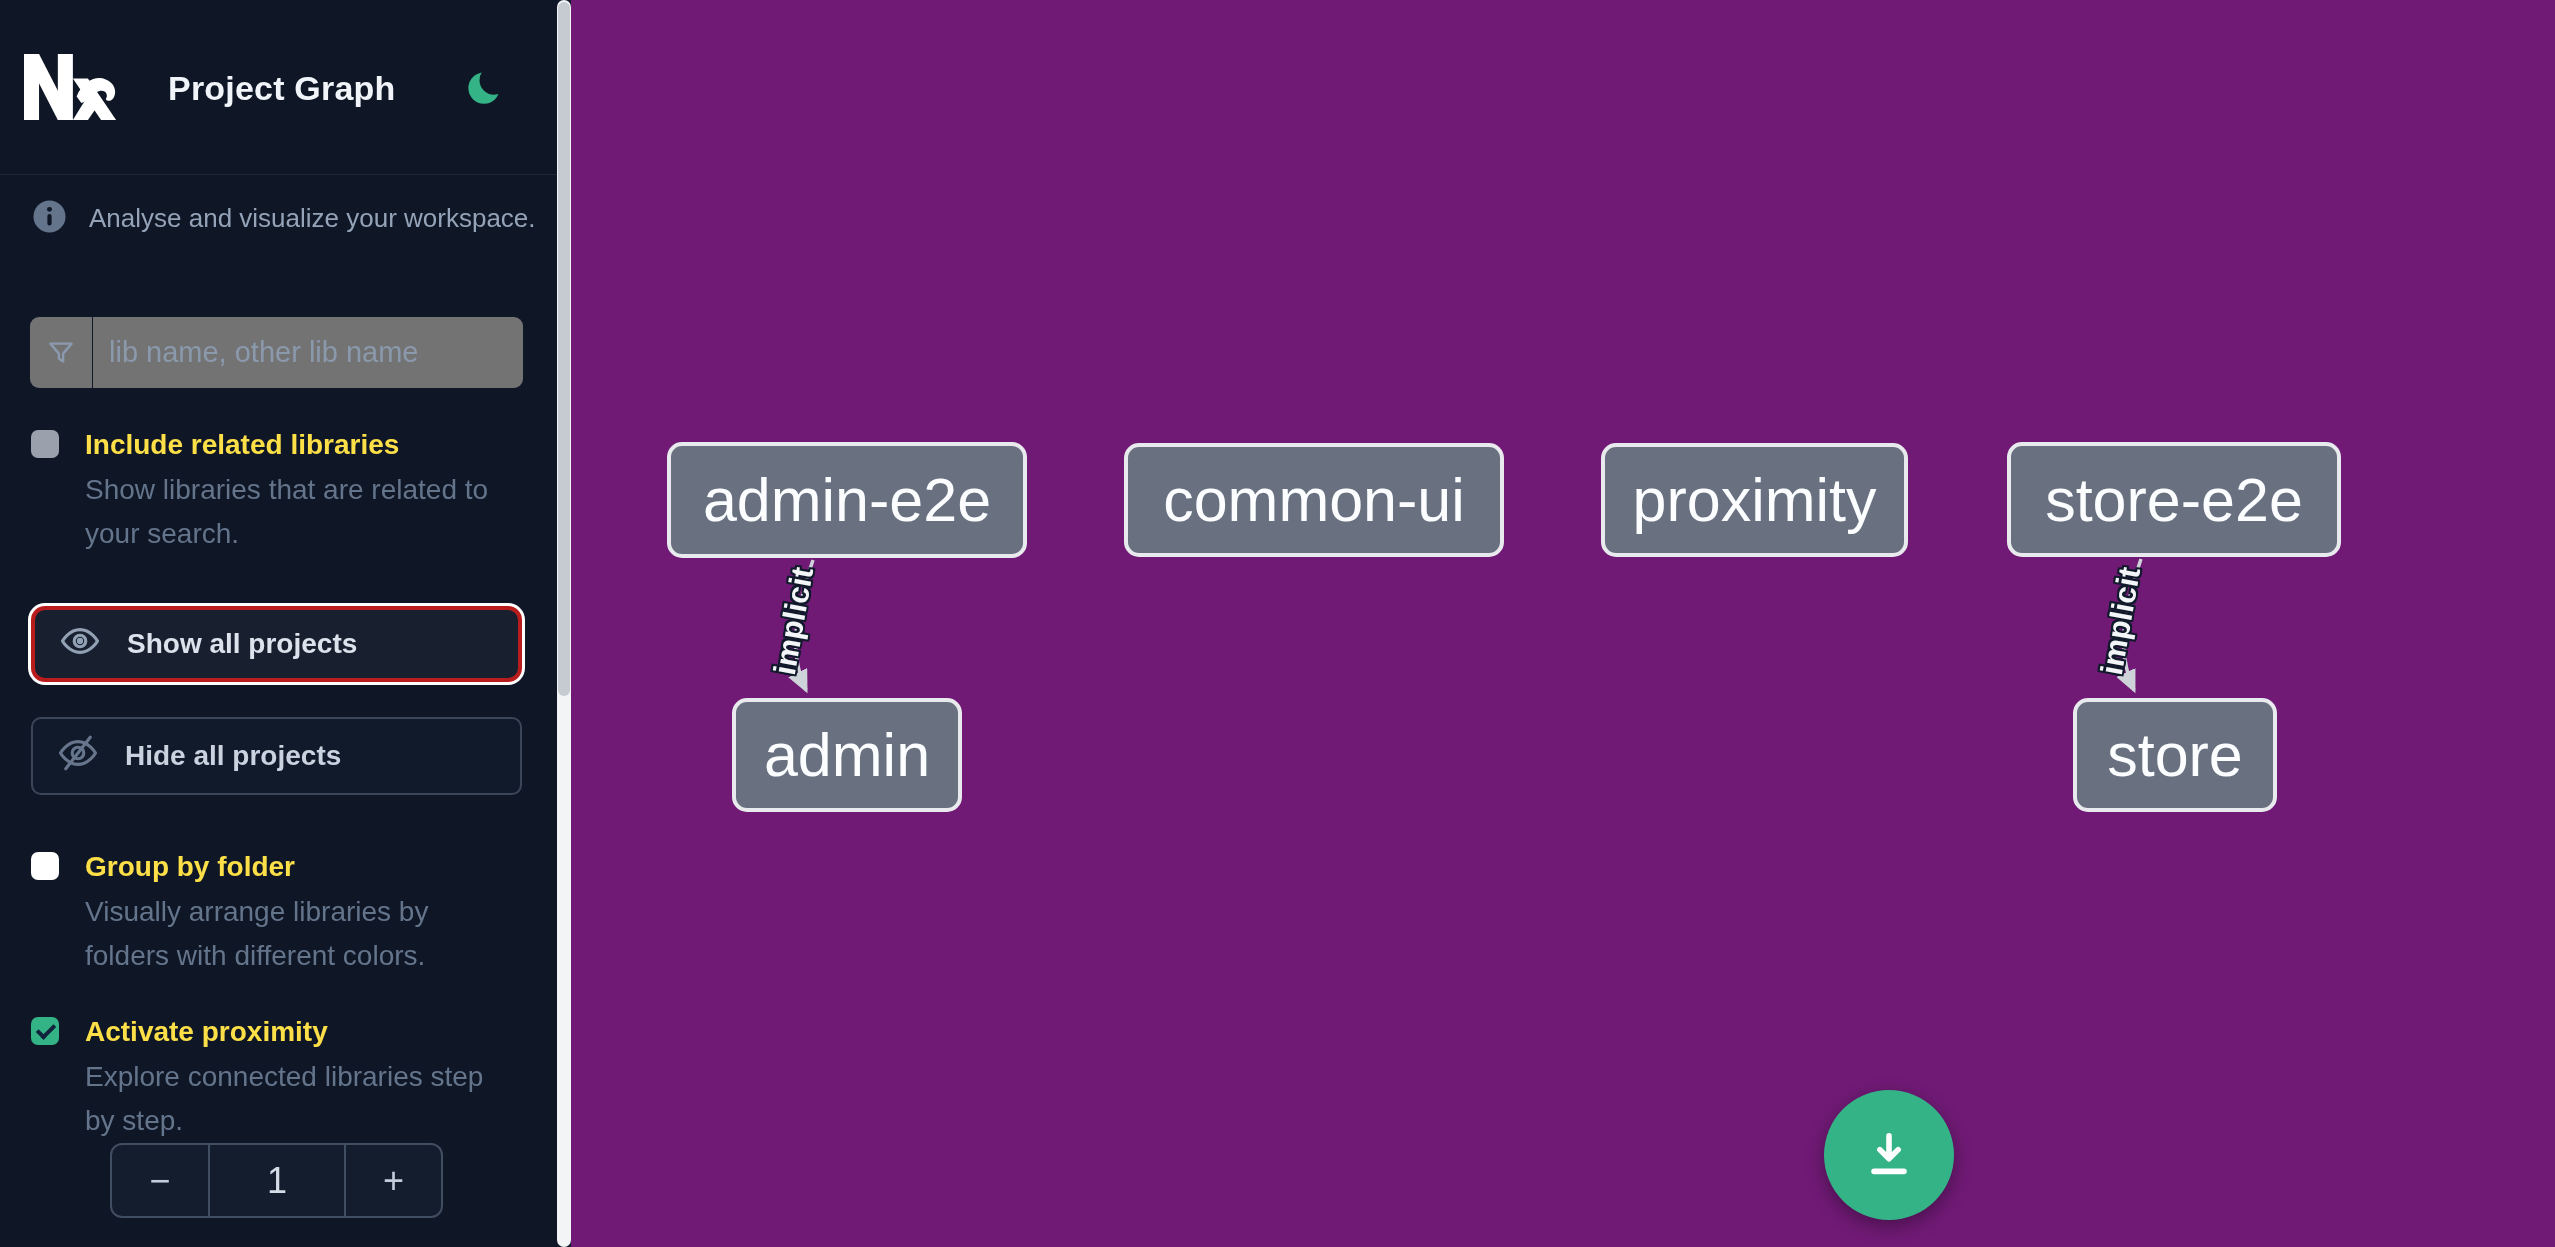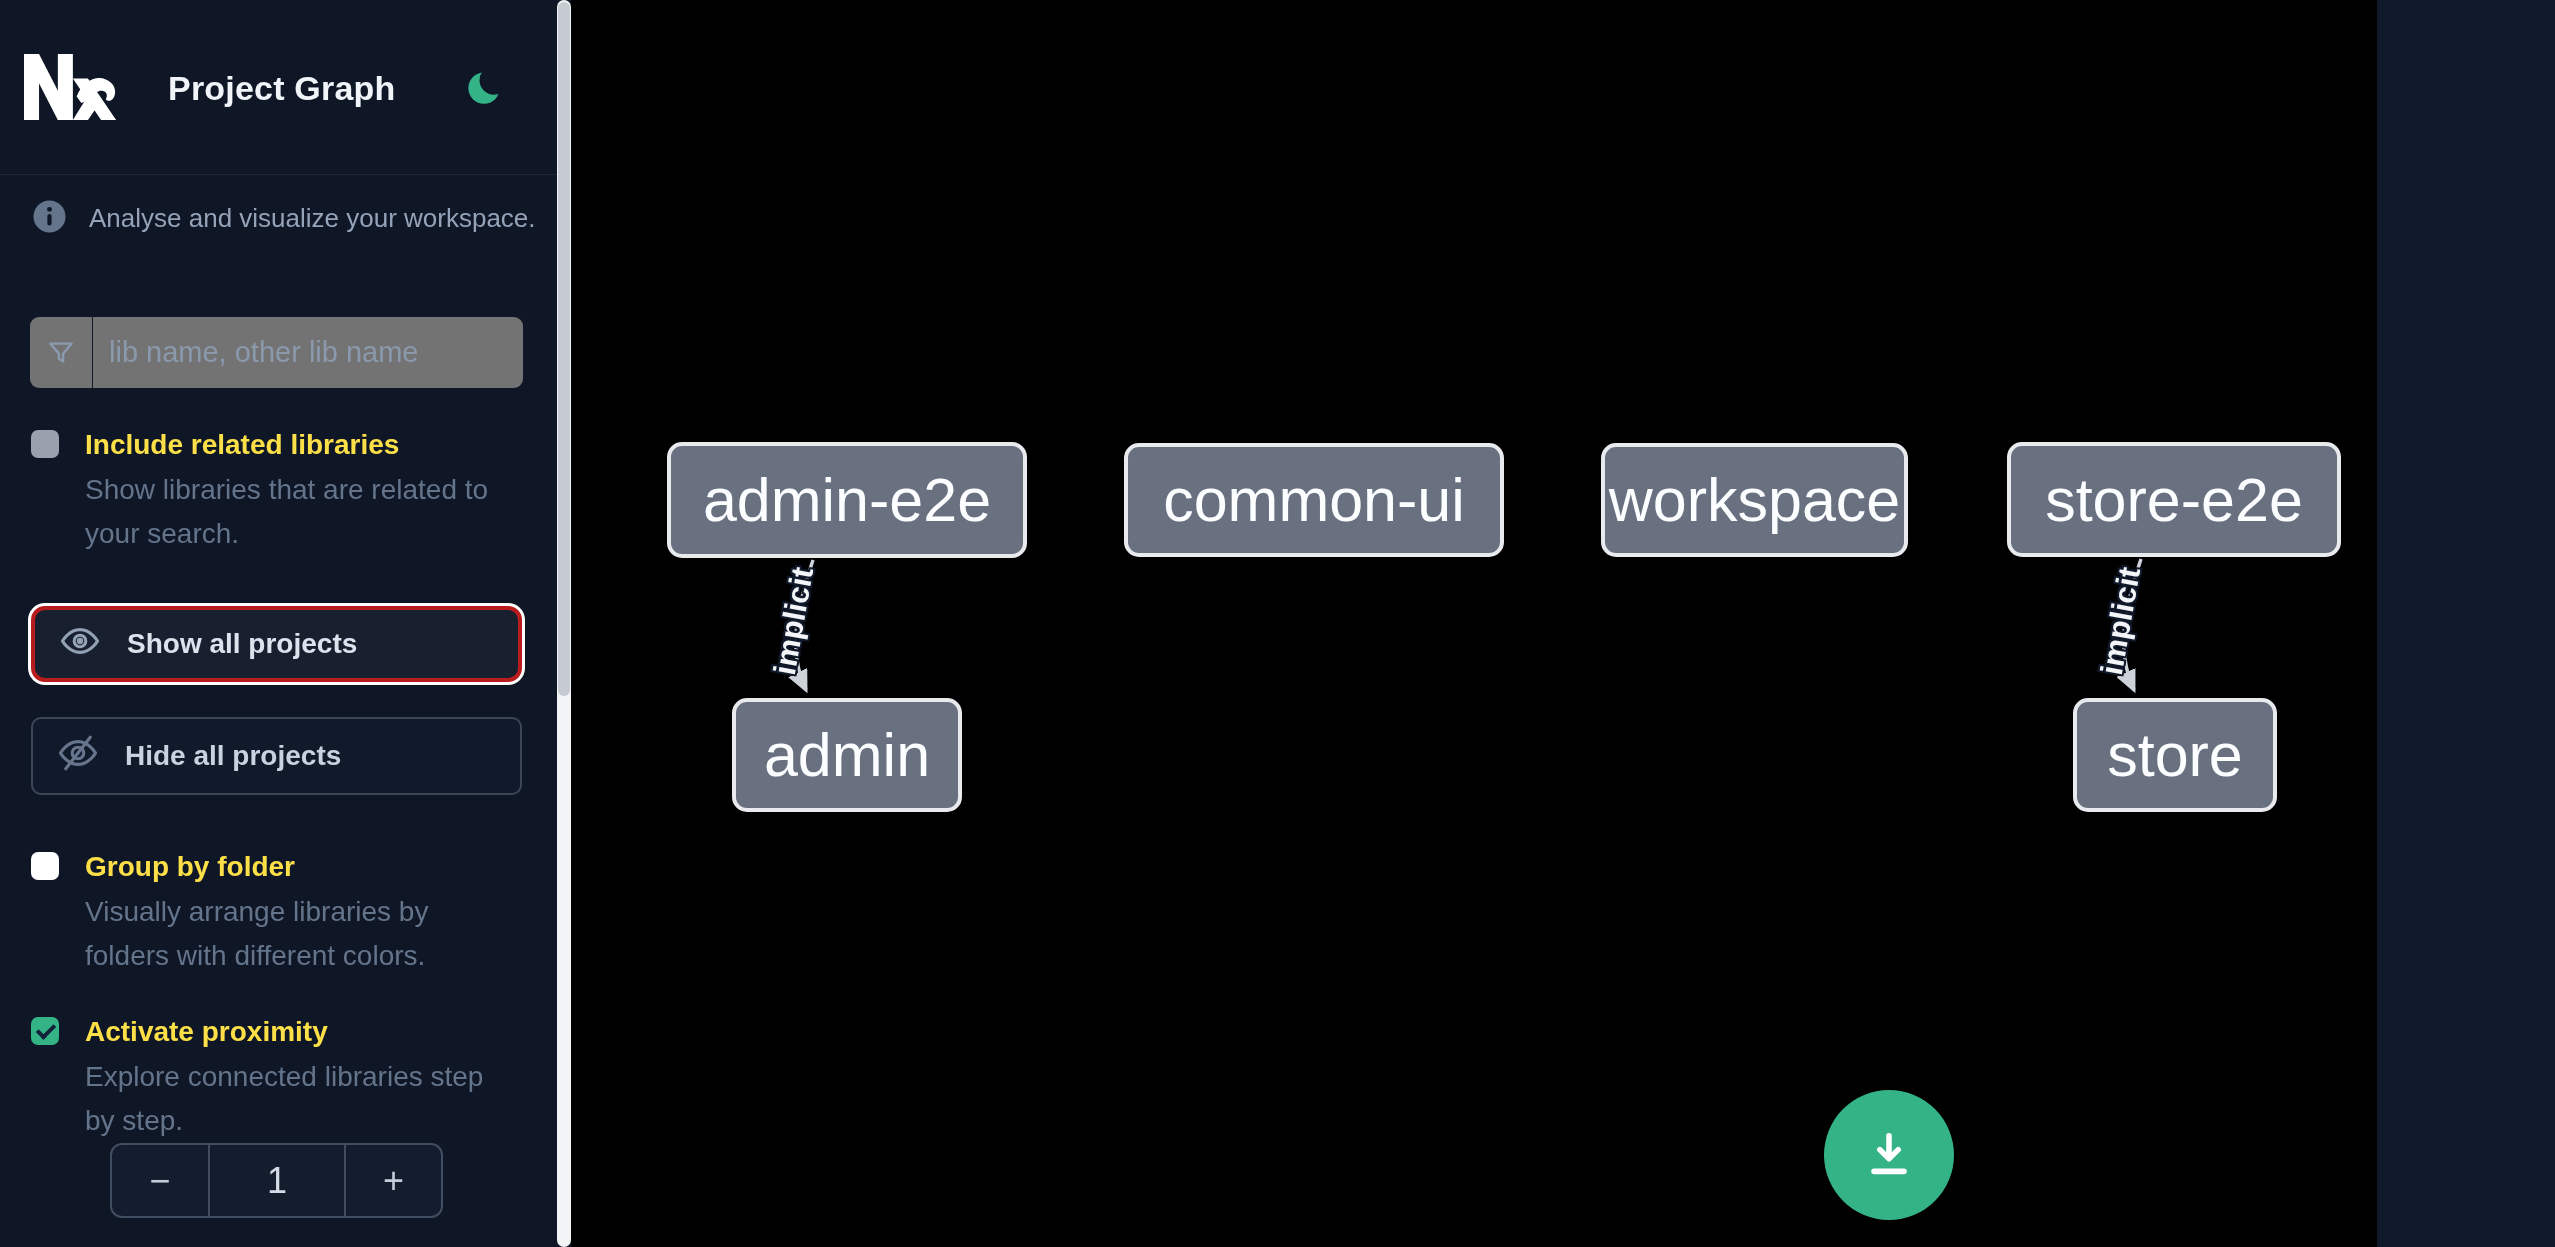--- a/index.html
+++ b/index.html
@@ -42,21 +42,21 @@
   .stepper > *{display:flex;align-items:center;justify-content:center;color:#c3ccd9;font-size:36px;}
   .stepper-dec{width:96px;background:transparent;border:none;cursor:pointer;}
   .stepper-value{width:138px;border-left:2px solid #414d61;border-right:2px solid #414d61;color:#d5dce6;}
   .stepper-inc{flex:1;background:transparent;border:none;cursor:pointer;}
 
   
   .resizer-track{position:absolute;left:557px;top:0;width:14px;height:1247px;background:#f3f4f6;border-radius:7px;}
   .resizer-thumb{position:absolute;left:558px;top:2px;width:12px;height:694px;background:#c6cad1;border-radius:6px;}
 
   
-  .graph-canvas{position:absolute;left:571px;top:0;width:1806px;height:1247px;background:#000000;}
+  .graph-canvas{position:absolute;left:571px;top:0;width:1984px;height:1247px;background:#701a75;}
   .edges-svg{position:absolute;left:-571px;top:0;width:2555px;height:1247px;pointer-events:none;}
   .edge-path{fill:none;stroke:#ced3da;stroke-width:3.5px;}
   .node{position:absolute;display:flex;align-items:center;justify-content:center;background:#697180;border:4px solid #e8eaee;border-radius:15px;color:#fbfdff;font-size:61px;cursor:pointer;transform:translateX(-571px);}
   .edge-label{position:absolute;font-size:31px;font-weight:600;color:#f3f5f8;white-space:nowrap;
     text-shadow:2px 0 0 #111a2b,-2px 0 0 #111a2b,0 2px 0 #111a2b,0 -2px 0 #111a2b,2px 2px 0 #111a2b,-2px -2px 0 #111a2b,2px -2px 0 #111a2b,-2px 2px 0 #111a2b;}
 
   .fab{position:absolute;left:1824px;top:1090px;width:130px;height:130px;border-radius:50%;background:#34b486;border:none;display:flex;align-items:center;justify-content:center;cursor:pointer;box-shadow:0 6px 18px rgba(0,0,0,.35);}
 </style>
 </head>
 <body>
@@ -172,21 +172,21 @@
         <marker id="arrow" markerWidth="6.5" markerHeight="6" refX="5.5" refY="3" orient="auto" markerUnits="strokeWidth">
           <path d="M0,0 L6.5,3 L0,6 Z" fill="#ced3da"></path>
         </marker>
       </defs>
     <path d="M 813 560 C 799 602 786 648 806 690" class="edge-path" marker-end="url(#arrow)"></path>
         <path d="M 2141 559 C 2127 601 2114 647 2134 690" class="edge-path" marker-end="url(#arrow)"></path>
       </svg>
     <div>
         <div class="node" style="left: 667px; top: 442px; width: 360px; height: 116px;">admin-e2e</div>
         <div class="node" style="left: 1124px; top: 443px; width: 380px; height: 114px;">common-ui</div>
-        <div class="node" style="left: 1601px; top: 443px; width: 307px; height: 114px;">workspace</div>
+        <div class="node" style="left: 1601px; top: 443px; width: 307px; height: 114px;">proximity</div>
         <div class="node" style="left: 2007px; top: 442px; width: 334px; height: 115px;">store-e2e</div>
         <div class="node" style="left: 732px; top: 698px; width: 230px; height: 114px;">admin</div>
         <div class="node" style="left: 2073px; top: 698px; width: 204px; height: 114px;">store</div>
       </div>
     <div style="position:absolute;left:-571px;top:0;width:2555px;height:1247px;pointer-events:none;">
         <div class="edge-label" style="left: 794px; top: 621px; transform: translate(-50%, -50%) rotate(-80deg);">implicit</div>
         <div class="edge-label" style="left: 2121px; top: 621px; transform: translate(-50%, -50%) rotate(-80deg);">implicit</div>
       </div>
   </main>
 

